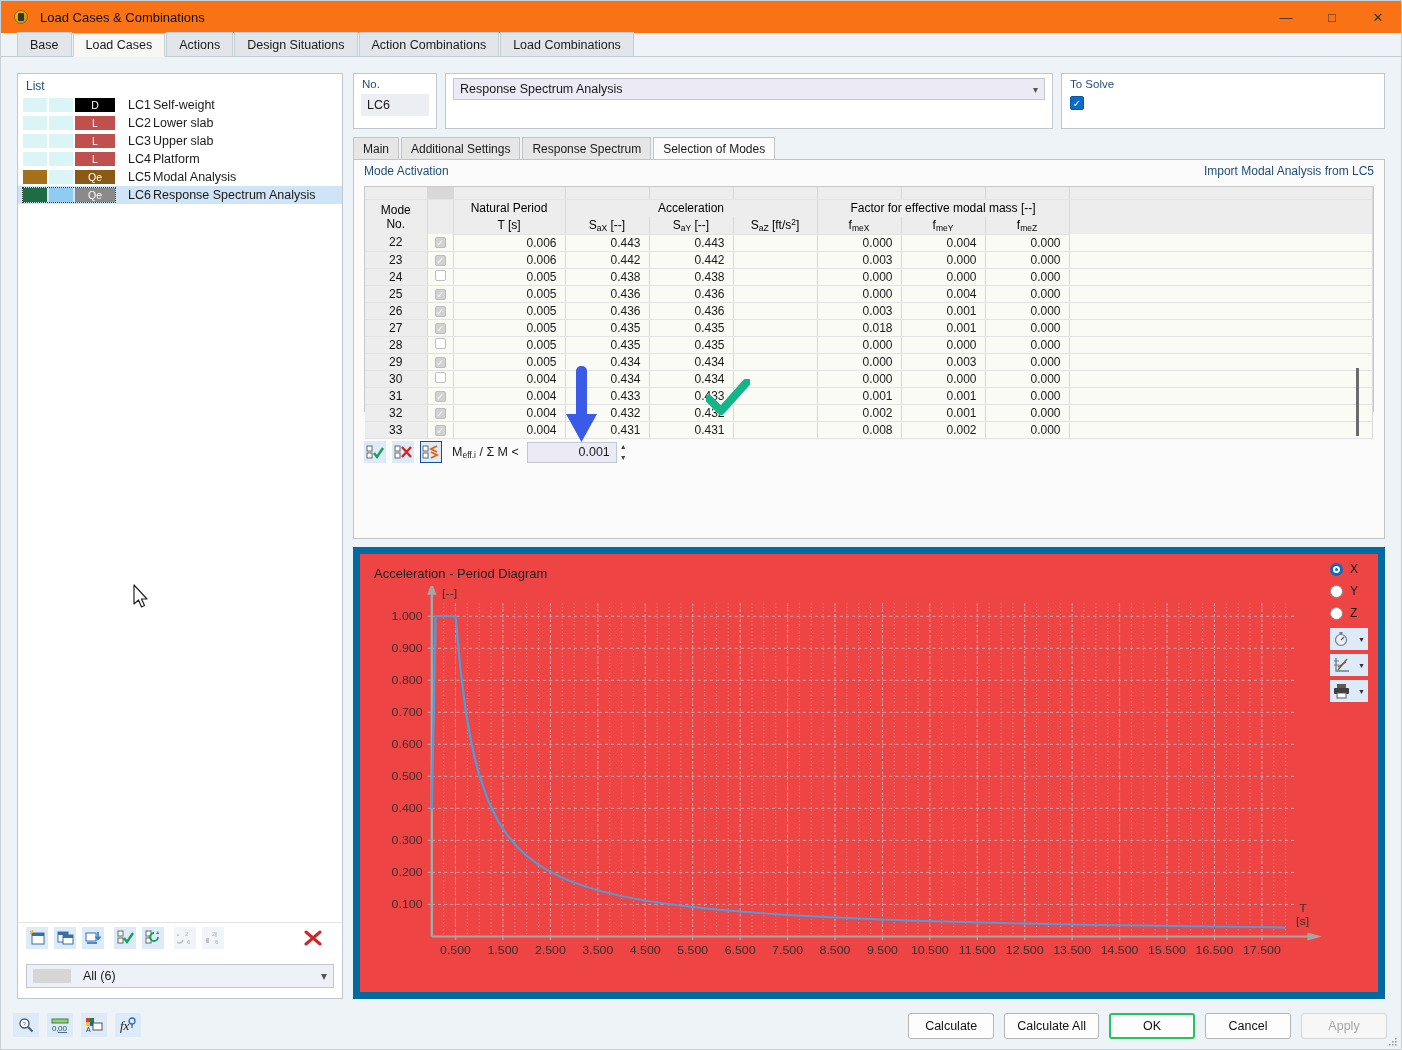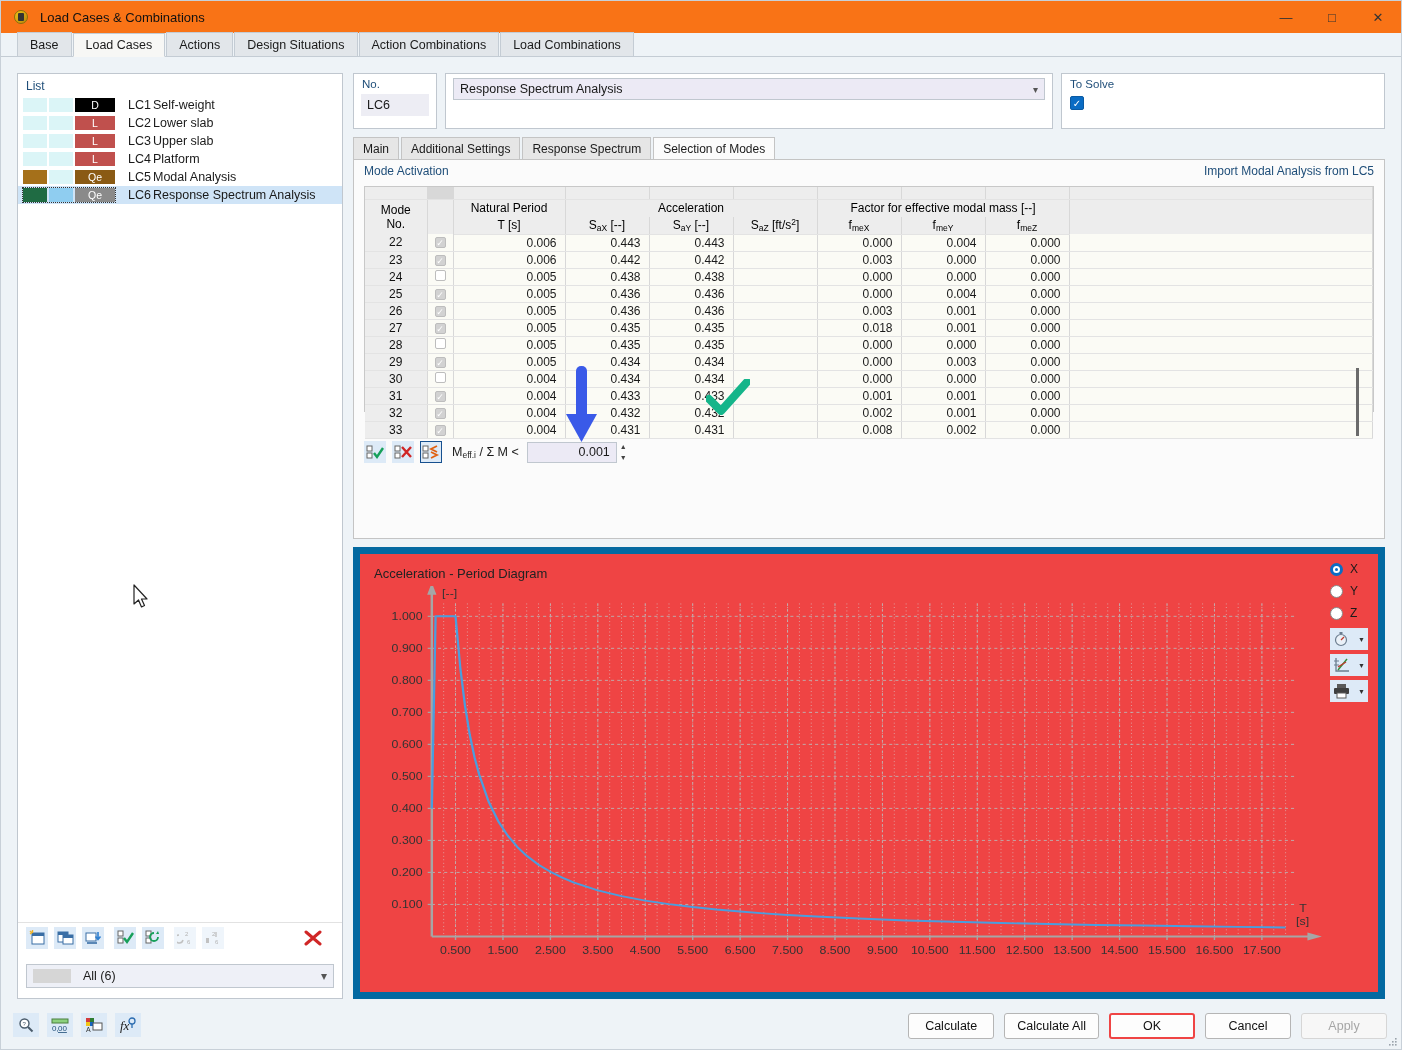--- a/index.html
+++ b/index.html
@@ -143,21 +143,21 @@
 
   
   #bottombar { position:absolute; left:0; right:0; bottom:0; height:44px; }
   #statusicons { position:absolute; left:12px; top:8px; display:flex; }
   .sbtn { width:26px; height:24px; background:#ddeaf7; margin-right:8px; display:flex;
           align-items:center; justify-content:center; }
   #dlgbuttons { position:absolute; right:14px; top:8px; display:flex; }
   .dbtn { height:26px; min-width:86px; padding:0 12px; margin-left:10px; background:#fdfdfd;
           border:1px solid #b5b5b5; border-radius:3px; display:flex; align-items:center;
           justify-content:center; font-size:12.5px; color:#111; }
-  .dbtn.primary { border:2px solid #ef4444; }
+  .dbtn.primary { border:2px solid #22c55e; }
   .dbtn.disabled { color:#a6a6a6; border-color:#d6d6d6; background:#f7f7f7; }
   #resizegrip { position:absolute; right:3px; bottom:2px; width:12px; height:12px; }
 
   
   #blue-arrow { position:absolute; left:563px; top:365px; width:36px; height:80px; pointer-events:none; }
   #green-check { position:absolute; left:705px; top:378px; width:44px; height:36px; pointer-events:none; }
   #mouse-cursor { position:absolute; left:131px; top:583px; width:18px; height:26px; pointer-events:none; }
   .sub { font-size:8.5px; vertical-align:-2px; }
   .sup { font-size:8.5px; vertical-align:4px; }
 </style>

